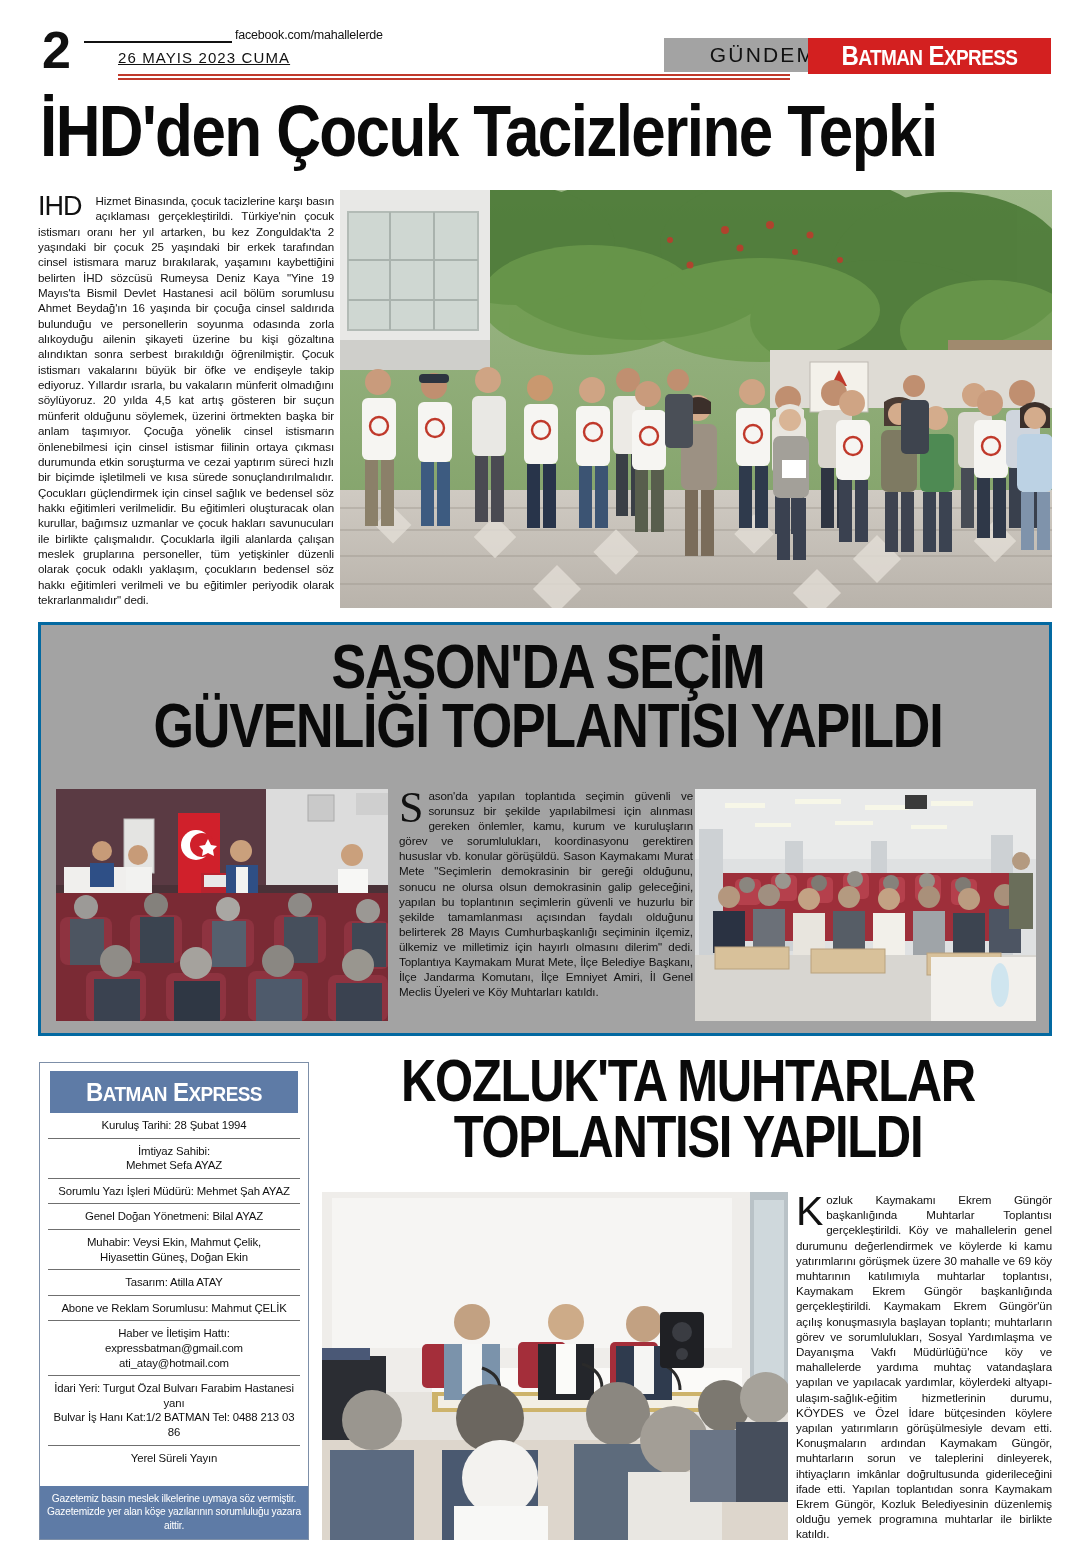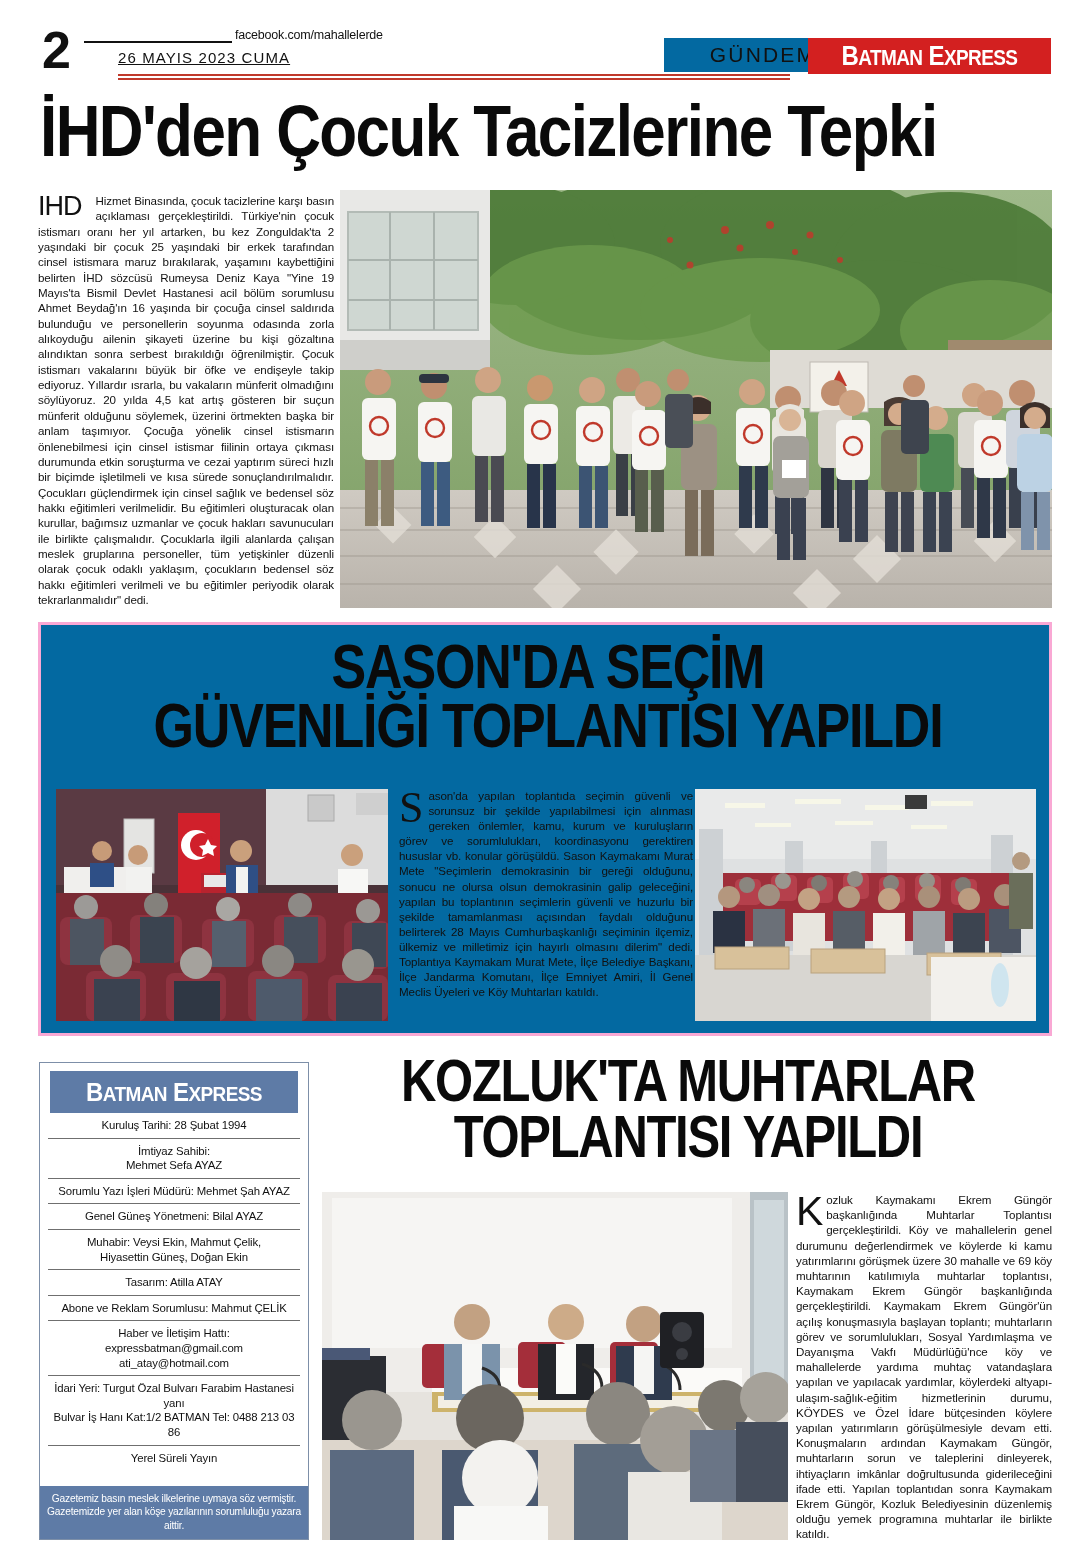--- a/index.html
+++ b/index.html
@@ -29,21 +29,21 @@
     position: absolute; left: 235px; top: 28px;
     font-size: 12.5px; color: #111; letter-spacing: -0.2px;
     font-family: "Liberation Sans", sans-serif;
   }
   .issue-date {
     position: absolute; left: 118px; top: 49px;
     font-size: 15px; color: #111; font-weight: 500; letter-spacing: 1.1px; text-decoration: underline;
   }
   .section-tab {
     position: absolute; left: 664px; top: 38px; width: 198px; height: 34px;
-    background: #0369a1;
+    background: #a3a3a3;
     display: flex; align-items: center; justify-content: center;
   }
   .section-tab span {
     font-size: 21px; letter-spacing: 2.2px; color: #111; font-weight: 400;
   }
   .brand-box {
     position: absolute; right: 36px; top: 38px; width: 243px; height: 36px;
     background: #d32020;
     display:flex; align-items:center; justify-content:center;
   }
@@ -81,21 +81,21 @@
     margin: 1px 14px 0 0; letter-spacing: -1px;
   }
   .a1-photo {
     position: absolute; left: 340px; top: 190px; width: 712px; height: 418px;
     overflow: hidden; background:#6f8d52;
   }
 
   
   .a2-box {
     position: absolute; left: 38px; top: 622px; width: 1014px; height: 414px;
-    border: 3px solid #f9a8d4; background: #0369a1;
+    border: 3px solid #0369a1; background: #a3a3a3;
   }
   .a2-headline {
     position: absolute; left: 0; top: 12px; width: 1014px;
     text-align: center; color:#0a0a0a; font-weight: 900;
     font-size: 52px; line-height: 0.93; letter-spacing: -1.2px;
     transform: scaleY(1.22); transform-origin: center top;
   }
   .a2-photoL {
     position: absolute; left: 15px; top: 164px; width: 332px; height: 232px;
     overflow: hidden; background:#5b4349;
@@ -574,21 +574,21 @@
   </div>
 
   <div class="info-box">
     <div class="info-logo">
       <span><b>B</b><b class="sm">ATMAN</b>&nbsp;<b>E</b><b class="sm">XPRESS</b></span>
     </div>
     <div class="info-rows">
       <div class="inf">Kuruluş Tarihi: 28 Şubat 1994</div>
       <div class="inf">İmtiyaz Sahibi:<br>Mehmet Sefa AYAZ</div>
       <div class="inf">Sorumlu Yazı İşleri Müdürü: Mehmet Şah AYAZ</div>
-      <div class="inf">Genel Güneş Yönetmeni: Bilal AYAZ</div>
+      <div class="inf">Genel Doğan Yönetmeni: Bilal AYAZ</div>
       <div class="inf">Muhabir: Veysi Ekin, Mahmut Çelik,<br>Hiyasettin Güneş, Doğan Ekin</div>
       <div class="inf">Tasarım: Atilla ATAY</div>
       <div class="inf">Abone ve Reklam Sorumlusu: Mahmut ÇELİK</div>
       <div class="inf">Haber ve İletişim Hattı:<br>expressbatman@gmail.com<br>ati_atay@hotmail.com</div>
       <div class="inf">İdari Yeri: Turgut Özal Bulvarı Farabim Hastanesi yanı<br>Bulvar İş Hanı Kat:1/2 BATMAN Tel: 0488 213 03 86</div>
       <div class="inf nb">Yerel Süreli Yayın</div>
     </div>
     <div class="inf-foot">Gazetemiz basın meslek ilkelerine uymaya söz vermiştir.<br>Gazetemizde yer alan köşe yazılarının sorumluluğu yazara aittir.</div>
   </div>
 

